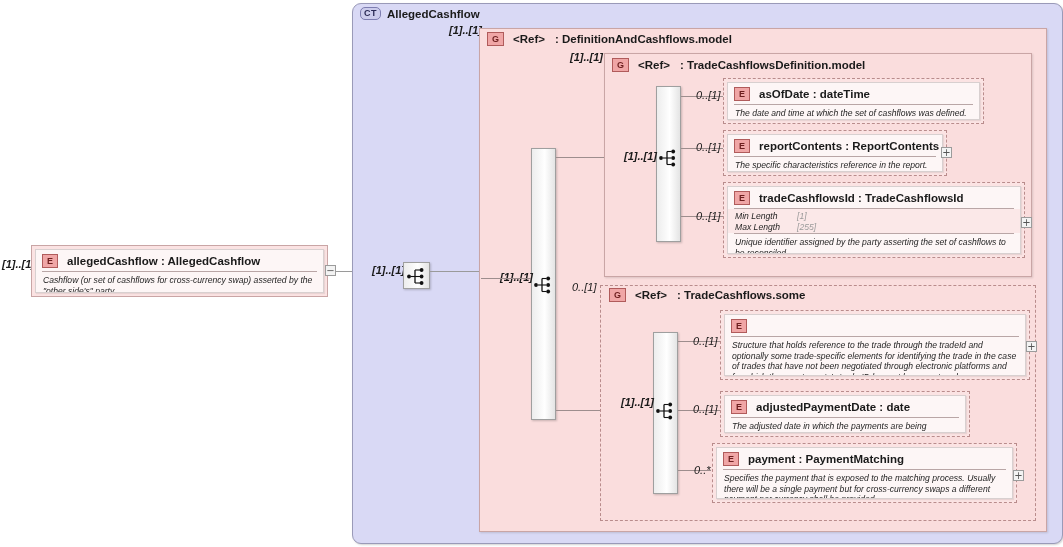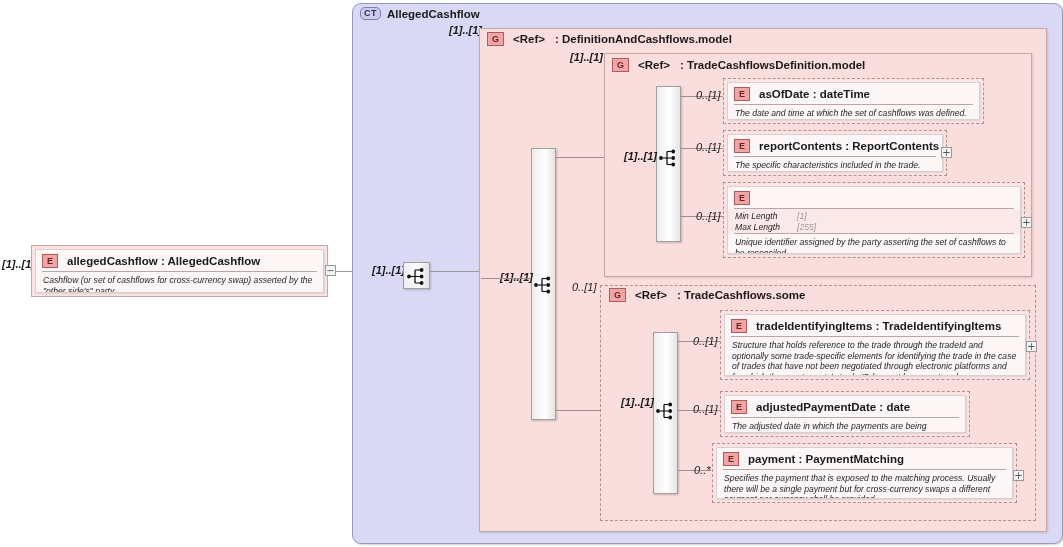--- a/index.html
+++ b/index.html
@@ -278,30 +278,31 @@
   </div>
 
   <div class="card norm abs" style="left:696px; top:141px;">0..[1]</div>
   <div class="abs el-outer" style="left:723px; top:130px; width:224px; height:46px;">
     <div class="el-inner">
       <div class="el-title">
         <span class="tag-e">E</span>
         <span>reportContents : ReportContents</span>
       </div>
       <div class="el-divider"></div>
-      <div class="el-desc">The specific characteristics included in the trade.</div>
+      <div class="el-desc">The specific characteristics reference in the report.</div>
     </div>
   </div>
   <div class="expander" style="left:941px; top:147px;">+</div>
 
   <div class="card norm abs" style="left:696px; top:210px;">0..[1]</div>
   <div class="abs el-outer" style="left:723px; top:182px; width:302px; height:76px;">
     <div class="el-inner">
       <div class="el-title">
         <span class="tag-e">E</span>
+        <span>tradeCashflowsId : TradeCashflowsId</span>
       </div>
       <div class="el-divider"></div>
       <div class="el-facets el-facet-bg">
         <div class="facet-row">
           <span class="facet-label">Min Length</span>
           <span class="facet-val">[1]</span>
         </div>
         <div class="facet-row">
           <span class="facet-label">Max Length</span>
           <span class="facet-val">[255]</span>
@@ -338,21 +339,20 @@
 
   <div class="hline abs" style="left:678px; top:341px; width:42px;"></div>
   <div class="hline abs" style="left:678px; top:410px; width:42px;"></div>
   <div class="hline abs" style="left:678px; top:470px; width:33px;"></div>
 
   <div class="card norm abs" style="left:693px; top:335px;">0..[1]</div>
   <div class="abs el-outer" style="left:720px; top:310px; width:310px; height:70px;">
     <div class="el-inner">
       <div class="el-title">
         <span class="tag-e">E</span>
-        <span>tradeIdentifyingItems : TradeIdentifyingItems</span>
       </div>
       <div class="el-divider"></div>
       <div class="el-desc">Structure that holds reference to the trade through the tradeId and optionally some trade-specific elements for identifying the trade in the case of trades that have not been negotiated through electronic platforms and for which the counterparty's trade ID has not been captured.</div>
     </div>
   </div>
   <div class="expander" style="left:1026px; top:341px;">+</div>
 
   <div class="card norm abs" style="left:693px; top:403px;">0..[1]</div>
   <div class="abs el-outer" style="left:720px; top:391px; width:250px; height:46px;">
     <div class="el-inner">

